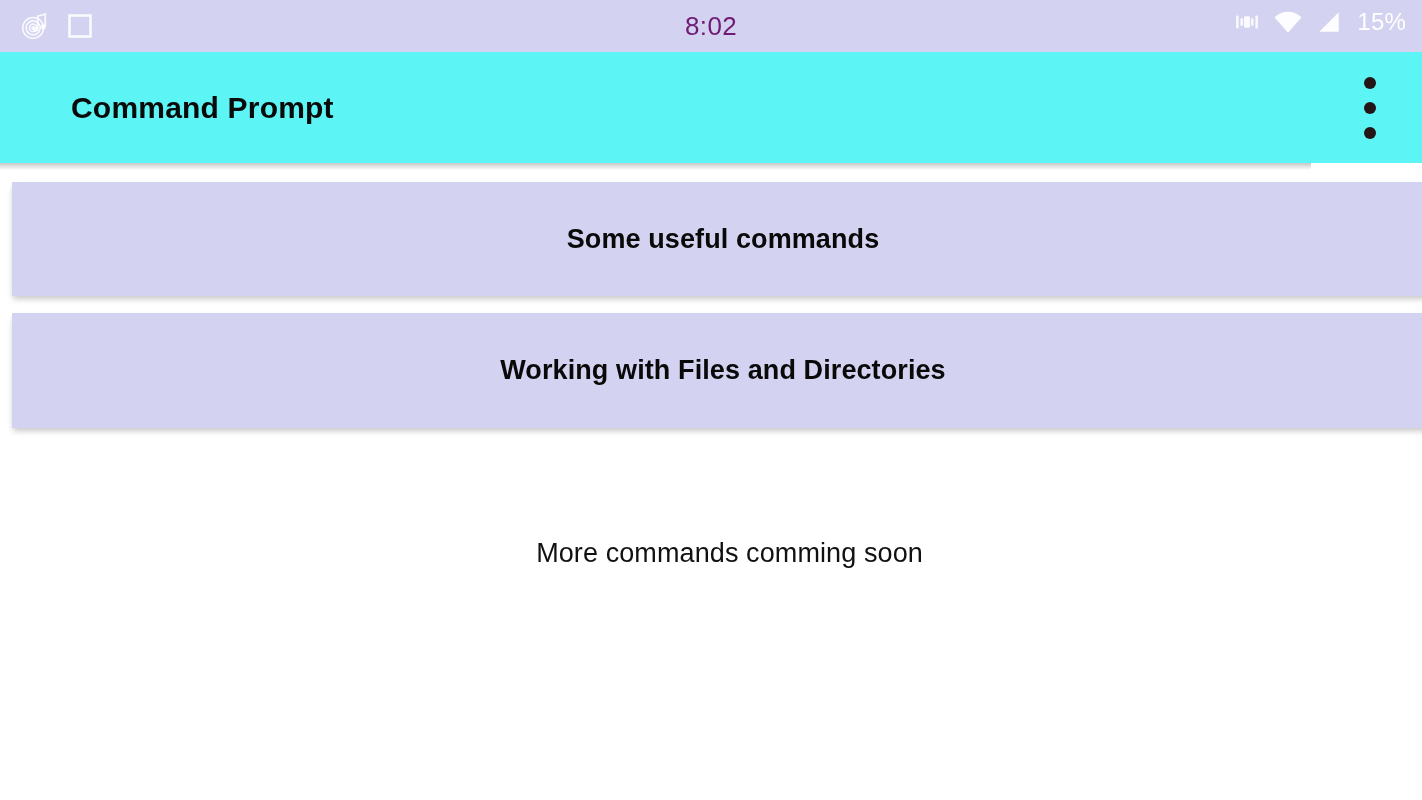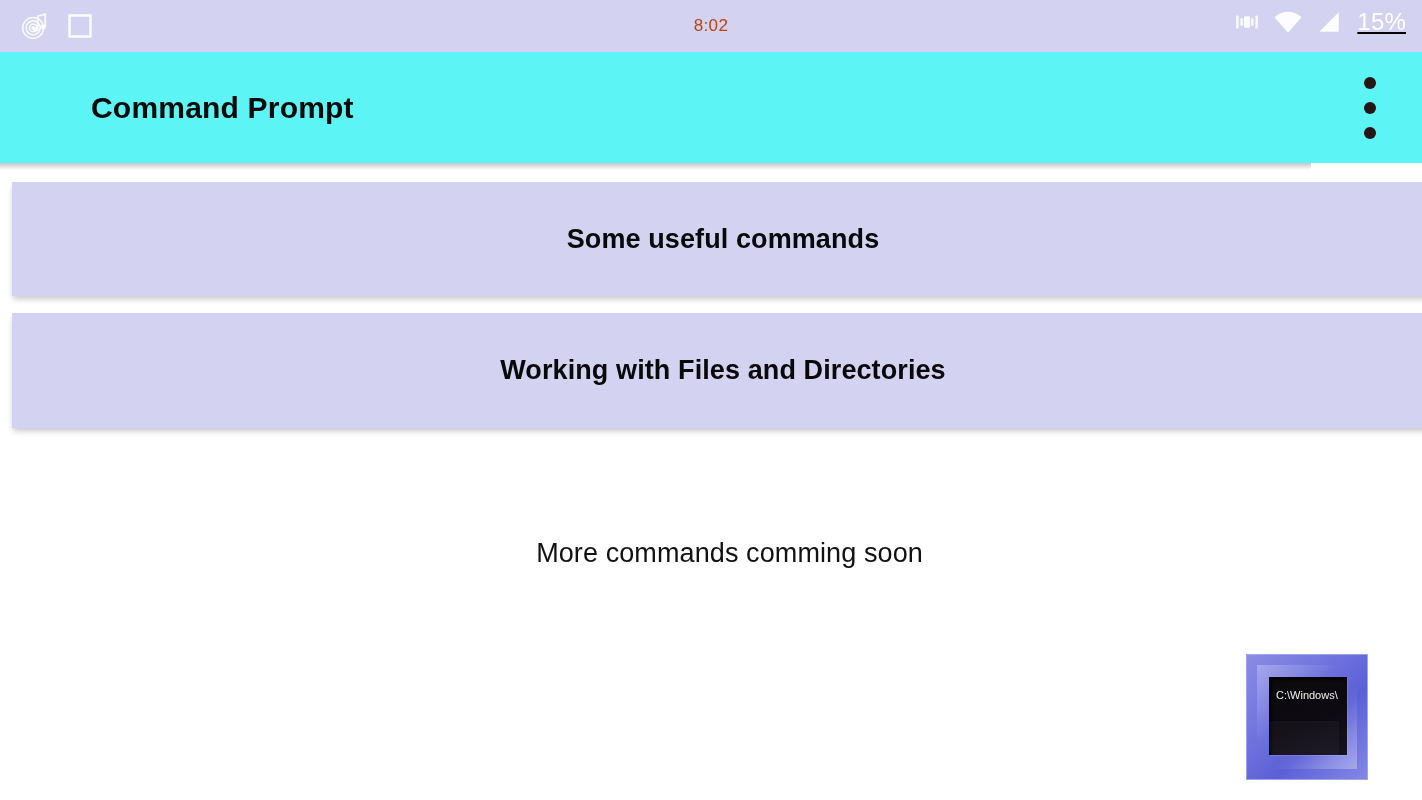--- a/index.html
+++ b/index.html
@@ -12,44 +12,44 @@
   .screen { position:relative; width:1422px; height:800px; background:#ffffff; }
 
   
   .status-bar {
     position:absolute; top:0; left:0;
     width:1422px; height:52px;
     background:#d3d2f0;
     display:flex; align-items:center;
   }
   .sb-left { display:flex; align-items:center; gap:16px; padding-left:20px; }
-  .sb-right { position:absolute; right:16px; top:0; height:44px; display:flex; align-items:center; gap:13px;text-decoration:underline; }
+  .sb-right { position:absolute; right:16px; top:0; height:44px; display:flex; align-items:center; gap:13px; }
   .sb-center {
     position:absolute; left:0; right:0; top:0; height:52px;
     display:flex; align-items:center; justify-content:center;
     pointer-events:none;
   }
-  .sb-time { color:#c2410c; font-size:17px; letter-spacing:.3px; }
+  .sb-time { color:#701a75; font-size:26px; letter-spacing:.3px; }
   .sb-batt { color:#ffffff; font-size:24px; letter-spacing:.2px; margin-left:2px; }
   .sb-icon svg { display:block; }
 
   
   .app-bar {
     position:absolute; top:52px; left:0;
     width:1422px; height:111px;
     background:#5cf4f4;
     display:flex; align-items:center;
   }
   .app-bar::after{
     content:""; position:absolute; left:0; top:111px; width:1311px; height:7px;
     background:linear-gradient(to bottom, rgba(0,0,0,.22), rgba(0,0,0,0));
     pointer-events:none;
   }
   .app-title {
-    margin-left:91px;
+    margin-left:71px;
     font-size:30px; font-weight:bold; color:#0a0a0a;
     letter-spacing:.2px;
   }
   .overflow-menu {
     position:absolute; right:42px; top:50%; transform:translateY(-50%);
     display:flex; flex-direction:column; gap:13px;
     padding:4px;
   }
   .dot { width:12px; height:12px; border-radius:50%; background:#241616; }
 
@@ -172,21 +172,14 @@
   <div class="card card-1">
     <span class="card-label">Some useful commands</span>
   </div>
 
   <div class="card card-2">
     <span class="card-label">Working with Files and Directories</span>
   </div>
 
   <div class="footer-note">More commands comming soon</div>
 
-  <div class="cmd-icon">
-    <div class="cmd-bevel"></div>
-    <div class="cmd-screen">
-      <div class="cmd-screen-lower"></div>
-      <div class="cmd-text">C:\Windows\</div>
-    </div>
-  </div>
 
 </div>
 
 </body></html>

